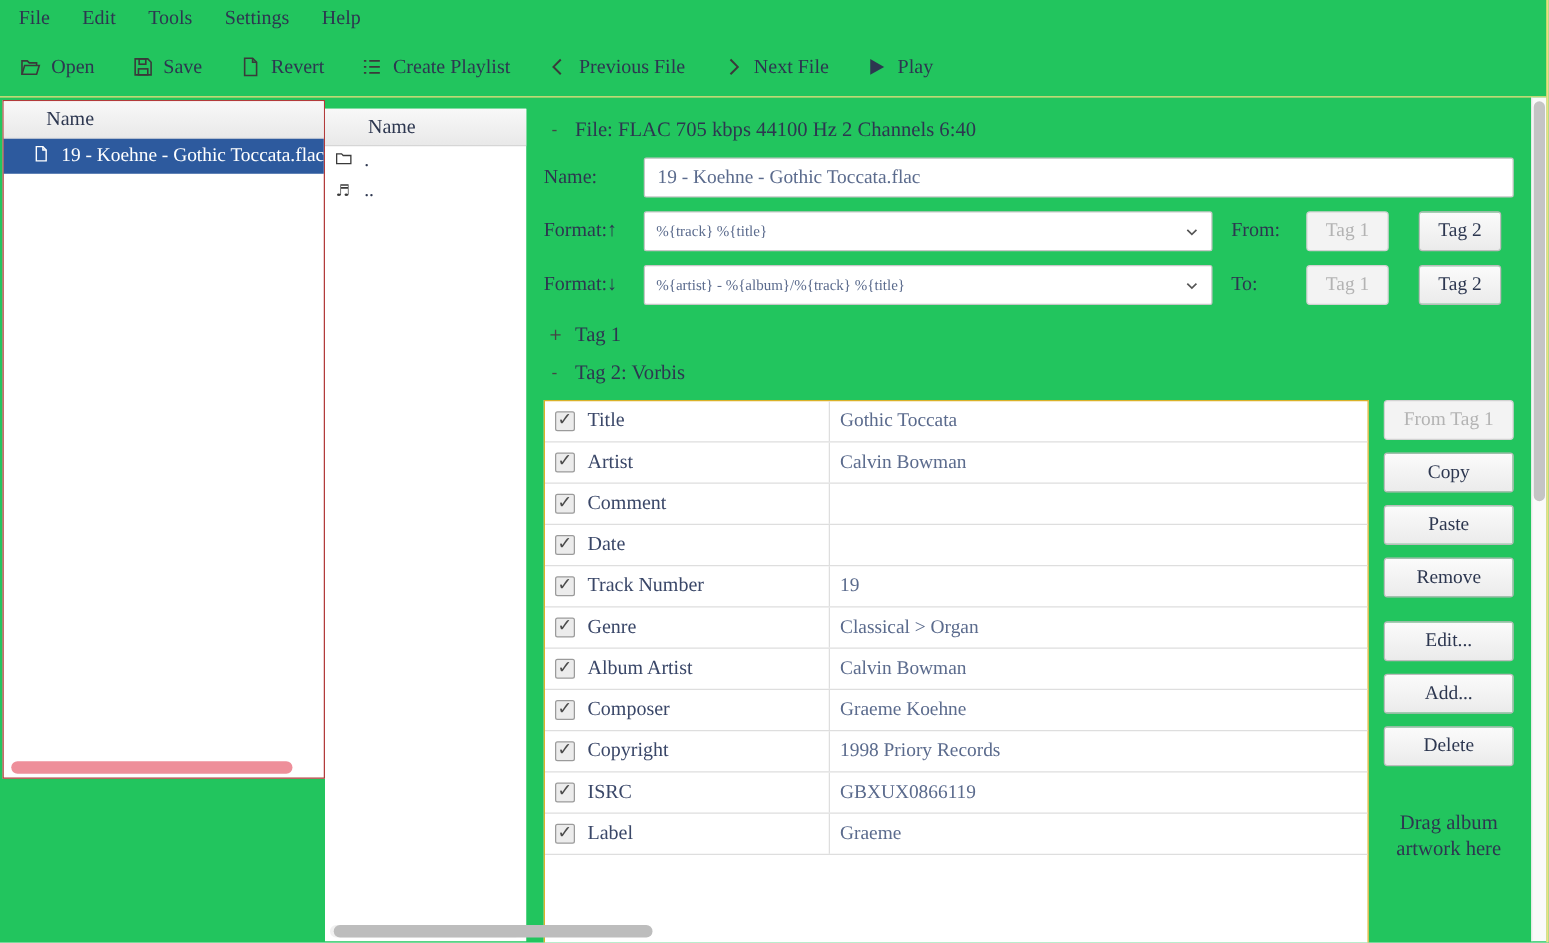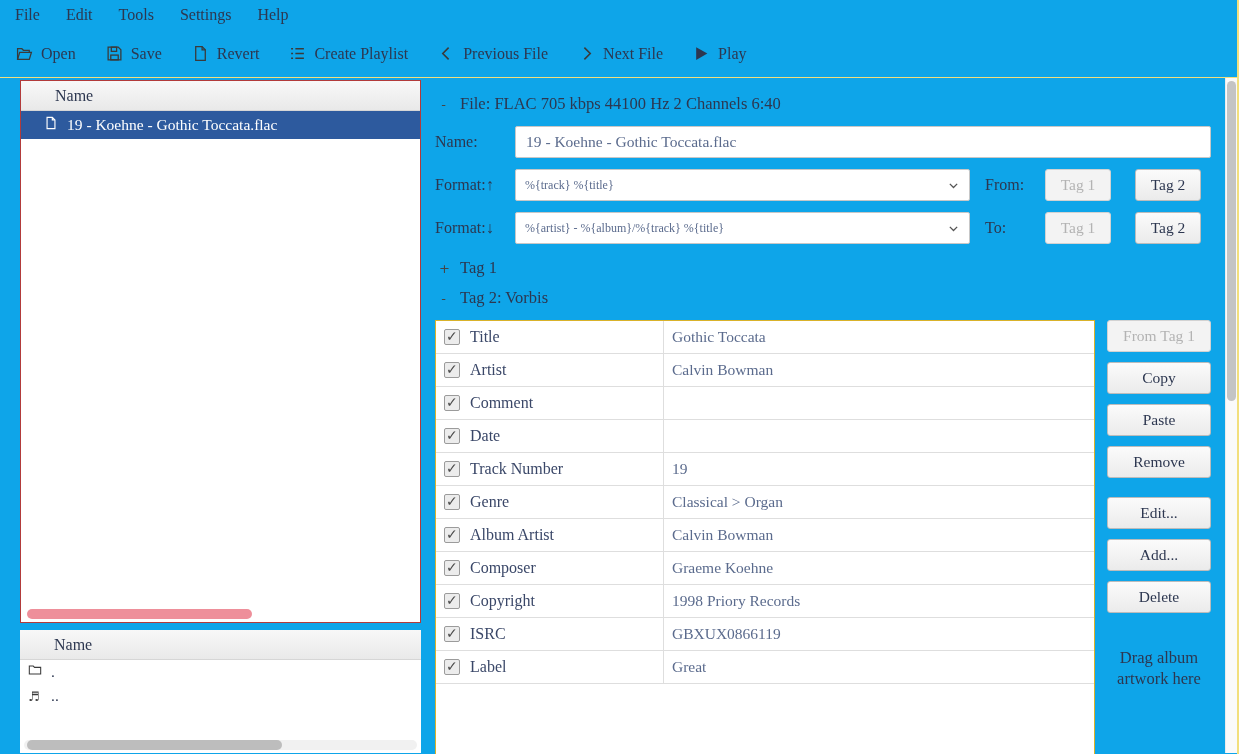--- a/index.html
+++ b/index.html
@@ -1,37 +1,37 @@
 <!DOCTYPE html>
 <html style="--selected-bg: #2d5a9e; --focus-border: #b23b3b; --table-border: #d9b22a; --list-scroll: #ee8f9a; --frame-accent: #f2df7d;"><head>
 <meta charset="utf-8">
 <style>
   * { margin:0; padding:0; box-sizing:border-box; }
   html,body { width:1239px; height:754px; overflow:hidden; }
   body {
     font-family:"Liberation Serif","DejaVu Serif",serif;
     background:#ffffff; color:#2d3750;
   }
-  .app { position:relative; width:1239px; height:754px; background:#0ea5e9;
+  .app { position:relative; width:1239px; height:754px; background:#22c55e;
          border-right:2px solid var(--frame-accent,#f2df7d); }
 
   
   .menubar { display:flex; align-items:center; height:30px; padding-left:2px; font-size:16px; }
   .menu-item { padding:3px 13px; cursor:default; }
 
   
   .toolbar { display:flex; align-items:center; height:48px; padding-left:16px; gap:30px;
              font-size:16px; border-bottom:1px solid var(--frame-accent,#f2df7d); }
   .tool-btn { display:flex; align-items:center; gap:8px; color:#2d3750; cursor:default; }
   .tool-btn svg { width:17px; height:17px; display:block; }
 
   
   .main { position:relative; display:flex; height:675px; }
 
-  .left-col { width:422px; display:flex; flex-direction:column; padding:2px 0 0 20px; }
+  .left-col { width:422px; display:flex; flex-direction:row; padding:2px 0 0 2px; }
 
   .panel-header { height:30px; flex:none; background:linear-gradient(#f8f8f8,#e9e9e9);
                   border-bottom:1px solid #d6d6d6; display:flex; align-items:center;
                   padding-left:34px; font-size:16px; color:#2d3750; }
 
   .file-panel { position:relative; height:543px; border:1px solid var(--focus-border,#b23b3b);
                 background:#fff; display:flex; flex-direction:column; }
   .file-row { height:28px; flex:none; display:flex; align-items:center; gap:9px;
               background:var(--selected-bg,#2d5a9e); color:#fff; padding-left:23px;
               font-size:15.5px; white-space:nowrap; overflow:hidden; }
@@ -383,21 +383,21 @@
                 <span>GBXUX0866119</span>
               </div>
           </div>
 
           <div class="tag-row">
             <div class="cell-name">
               <input type="checkbox" class="cb" checked="" style="">
               <span>Label</span>
             </div>
             <div class="cell-value">
-                <span>Great</span>
+                <span>Graeme</span>
               </div>
           </div>
 
         </div>
 
         <div class="side-col">
           <button class="btn disabled">From Tag 1</button>
           <button class="btn">Copy</button>
           <button class="btn">Paste</button>
           <button class="btn">Remove</button>

